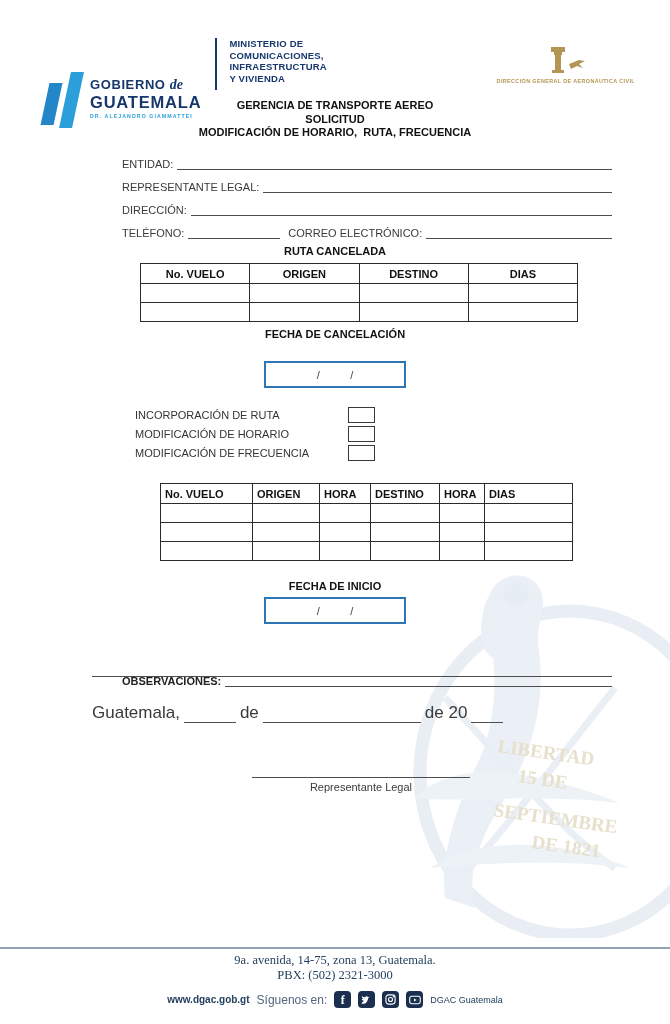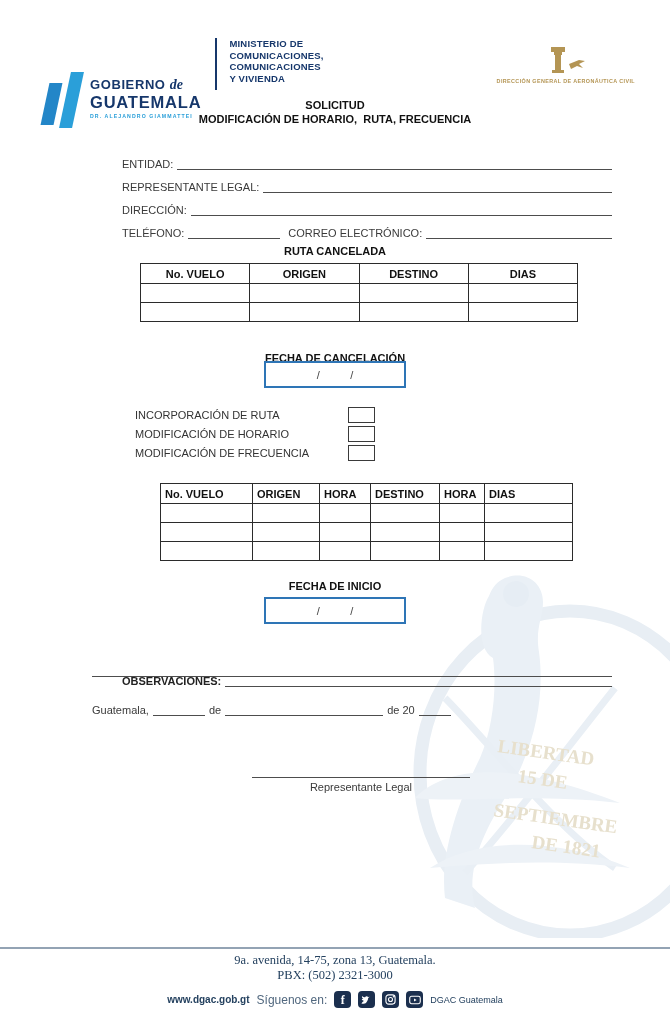--- a/index.html
+++ b/index.html
@@ -64,21 +64,21 @@
   .chk-row { display: flex; align-items: center; height: 19px; }
   .chk-box { margin-left: auto; width: 27px; height: 16px; border: 1px solid #3a3a3a; background: #fff; }
 
   
   .observ { position: absolute; top: 645px; left: 92px; right: 58px; font-size: 11px; color: #222; margin-top: 28px; }
   .observ .frow { margin-bottom: 0; }
   .observ .olabel { font-weight: bold; }
   .observ-line2 { position: absolute; top: 676px; left: 92px; right: 58px; border-bottom: 1px solid #4d4d4d; }
 
   
-  .closing { position: absolute; top: 703px; left: 92px; display: flex; align-items: flex-end; font-size: 11px; color: #3a3a3a; }
+  .closing { position: absolute; top: 703px; left: 92px; display: flex; align-items: flex-end; font-size: 17px; color: #3a3a3a; }
   .closing span { white-space: pre; }
   .cl-b1 { width: 52px; } .cl-b2 { width: 158px; } .cl-b3 { width: 32px; }
   .closing .blank-fixed { margin: 0 4px; }
 
   
   .signature { position: absolute; top: 760px; left: 252px; width: 218px; text-align: center; font-size: 11px; color: #3a3a3a; }
   .sig-line { border-bottom: 1px solid #4d4d4d; height: 18px; }
   .sig-label { margin-top: 3px; }
 
   
@@ -126,36 +126,37 @@
         <div class="gob-text">
           <div class="gob-row1"><span>GOBIERNO</span> <span class="gob-de">de</span></div>
           <div class="gob-row2">GUATEMALA</div>
           <div class="gob-sub">DR. ALEJANDRO GIAMMATTEI</div>
         </div>
       </div>
       <div class="vdiv"></div>
       <div class="ministerio">
         <div>MINISTERIO DE</div>
         <div>COMUNICACIONES,</div>
-        <div>COMUNICACIONES</div>
+        <div>INFRAESTRUCTURA</div>
         <div>Y VIVIENDA</div>
       </div>
       <div class="dgac-logo">
         <svg width="42" height="30" viewBox="0 0 42 30">
           <rect x="6" y="1" width="14" height="5" fill="#b49554"></rect>
           <rect x="9" y="6" width="8" height="3" fill="#b49554"></rect>
           <rect x="10" y="9" width="6" height="15" fill="#b49554"></rect>
           <rect x="7" y="24" width="12" height="3" fill="#b49554"></rect>
           <path d="M24 18 L34 14 L40 15 L34 18 L38 22 L32 20 L26 23 Z" fill="#b49554"></path>
         </svg>
         <div class="dgac-caption">DIRECCIÓN GENERAL DE AERONÁUTICA CIVIL</div>
       </div>
     </div>
 
     <div class="doc-title">
+      <div>GERENCIA DE TRANSPORTE AEREO</div>
       <div>SOLICITUD</div>
       <div class="t3">MODIFICACIÓN DE HORARIO,  RUTA, FRECUENCIA</div>
     </div>
 
     <div class="fields">
       <div class="frow">
         <span class="flabel">ENTIDAD:</span>
         <span class="blank"></span>
       </div>
       <div class="frow">
@@ -191,21 +192,21 @@
       </tr>
       <tr>
         <td></td>
             <td></td>
             <td></td>
             <td></td>
       </tr>
     </tbody>
       </table>
 
-    <div class="sec-title" style="top:352px;">FECHA DE CANCELACIÓN</div>
+    <div class="sec-title" style="top:328px;">FECHA DE CANCELACIÓN</div>
     <div class="date-box" style="top:361px;">/          /</div>
 
     <div class="checks">
       <div class="chk-row">
         <span>INCORPORACIÓN DE RUTA</span>
         <span class="chk-box"></span>
       </div>
       <div class="chk-row">
         <span>MODIFICACIÓN DE HORARIO</span>
         <span class="chk-box"></span>

